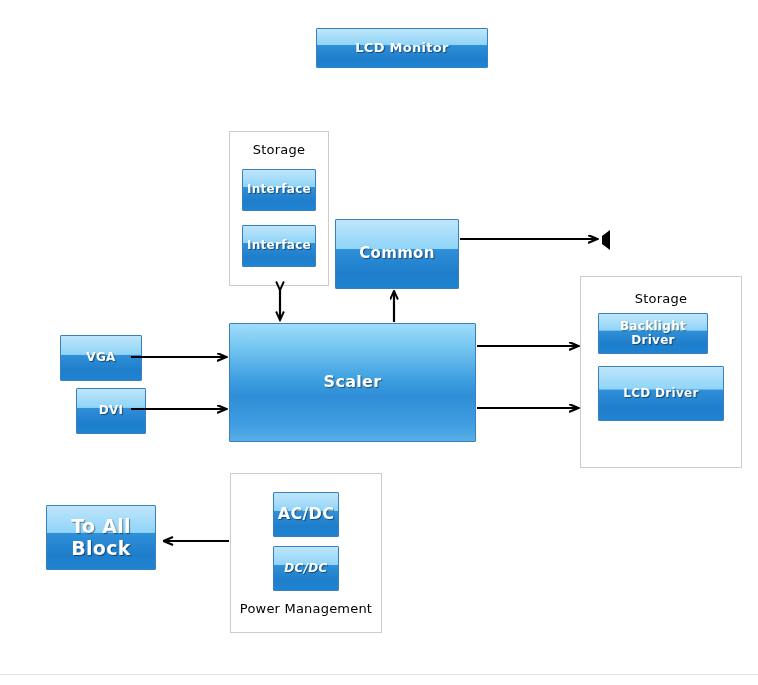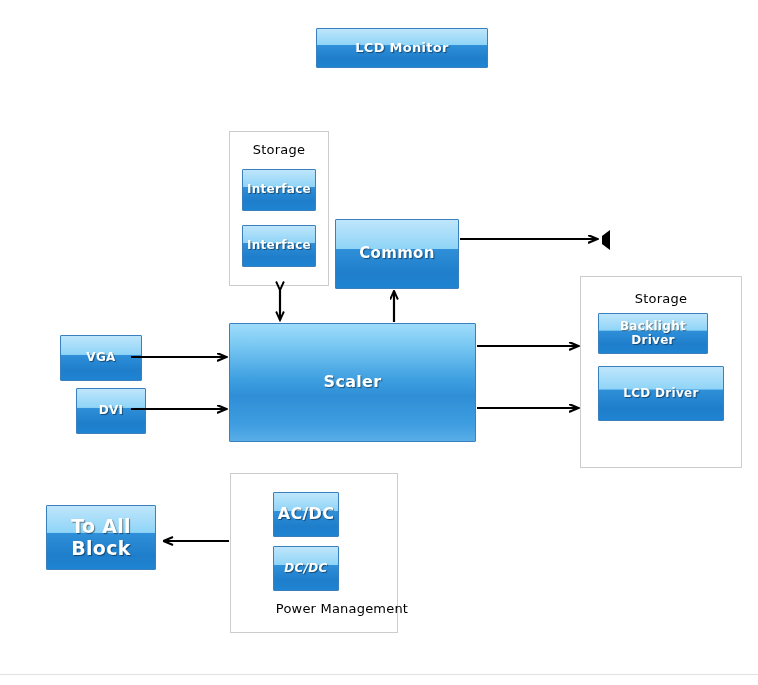--- a/index.html
+++ b/index.html
@@ -127,21 +127,21 @@
   <div class="group" style="left:580px; top:276px; width:162px; height:192px;">
     <div class="group-title" style="top:14px;">Storage</div>
   </div>
   <div class="blk" style="left:598px; top:313px; width:110px; height:41px; font-size:12px;">
     <span>Backlight Driver</span>
   </div>
   <div class="blk" style="left:598px; top:366px; width:126px; height:55px; font-size:12px;">
     <span>LCD Driver</span>
   </div>
 
-  <div class="group" style="left:230px; top:473px; width:168px; height:160px;padding-left:28px;">
+  <div class="group" style="left:230px; top:473px; width:152px; height:160px;">
     <div class="group-title" style="bottom:16px;">Power Management</div>
   </div>
   <div class="blk" style="left:273px; top:492px; width:66px; height:45px; font-size:16px;">
     <span>AC/DC</span>
   </div>
   <div class="blk" style="left:273px; top:546px; width:66px; height:45px; font-size:12px;font-style:italic;">
     <span>DC/DC</span>
   </div>
 
   <div class="blk" style="left:34px; top:505px; width:110px; height:65px; font-size:19px;margin-left:12px;">

